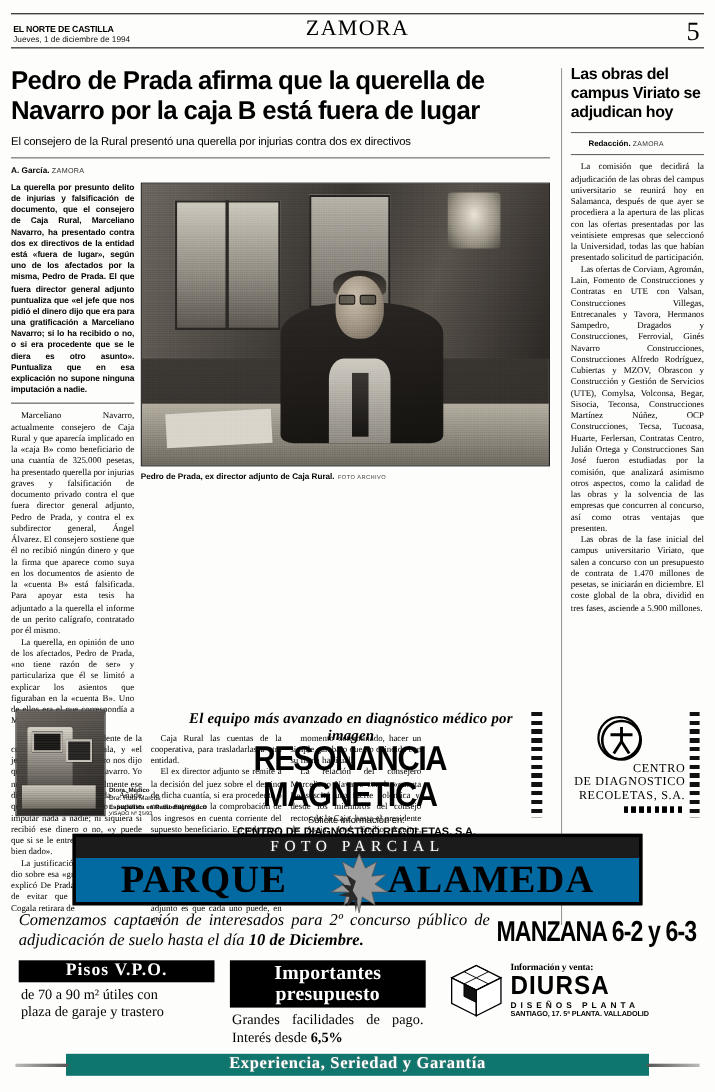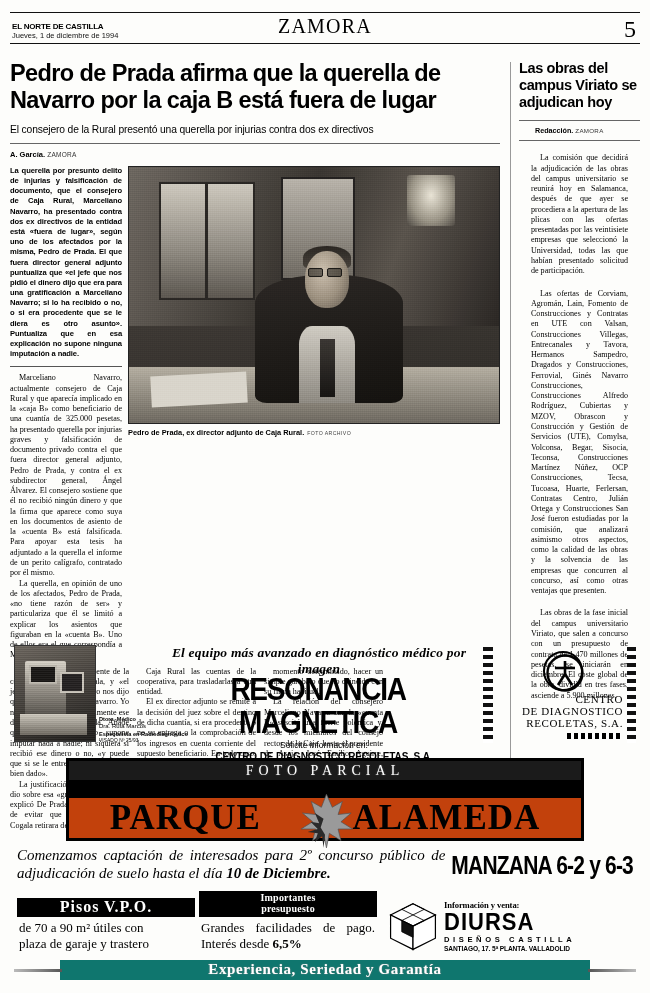--- a/index.html
+++ b/index.html
@@ -270,21 +270,21 @@
     border-top: 0.8px solid #666;
     margin: 5px 0 6px 0;
   }
   .side-text {
     font-family: "Liberation Serif", serif;
     font-size: 8.1px;
     line-height: 1.27;
     text-align: justify;
     hyphens: auto;
   }
-  .side-text p { text-indent: 9px; margin: 12px; }
+  .side-text p { text-indent: 9px; margin: 0; }
   .ad1 {
     position: absolute;
     left: 14px; top: 645px;
     width: 622px; height: 100px;
     display: flex;
     align-items: stretch;
   }
   .ad1-photo {
     width: 82px; height: 97px;
     background: linear-gradient(160deg,#6a645c 0%, #1d1b19 100%);
@@ -410,24 +410,23 @@
     background: #1b1b1b;
     color: #fff;
     font-family: "Liberation Serif", serif;
     font-size: 14px;
     letter-spacing: 5px;
     text-align: center;
     padding: 2px 0 1px 0;
     text-shadow: 0 0 2px #555;
   }
   .ad2-name-wrap {
-    background: #c2410c;
+    background: #0369a1;
     padding: 2px 0 3px 0;
     position: relative;
-    margin-top: 18px;
   }
   .ad2-name {
     font-family: "Liberation Serif", serif;
     font-weight: bold;
     font-size: 35px;
     letter-spacing: 1px;
     text-align: center;
     line-height: 1;
   }
   .ad2-leaf {
@@ -461,37 +460,36 @@
     letter-spacing: -0.8px;
     transform: scaleY(1.25);
     white-space: nowrap;
     padding-bottom: 4px;
   }
 
   .ad2-boxes {
     display: flex;
     margin-top: 9px;
     padding: 0 3px;
-    gap: 4px;
-    align-items: flex-end;
+    gap: 14px;
   }
   .ad2-box { width: 178px; }
   .ad2-box .hdr {
     background: #000;
     color: #fff;
     font-family: "Liberation Serif", serif;
     font-weight: bold;
     font-size: 16px;
     text-align: center;
     letter-spacing: 1px;
     padding: 1px 0 2px 0;
     line-height: 1.05;
   }
   .ad2-box .hdr.two {
-    font-size: 10px;
+    font-size: 18px;
     letter-spacing: 0.2px;
     padding: 2px 0 3px 0;
   }
   .ad2-box .txt {
     font-family: "Liberation Serif", serif;
     font-size: 13px;
     line-height: 1.2;
     text-align: justify;
     margin-top: 3px;
     padding: 0 2px;
@@ -752,21 +750,21 @@
           <polygon points="30,2 56,15 30,28 4,15" fill="#fff" stroke="#000" stroke-width="1.4"></polygon>
           <polygon points="4,15 30,28 30,55 4,42" fill="#fff" stroke="#000" stroke-width="1.4"></polygon>
           <polygon points="56,15 30,28 30,55 56,42" fill="#fff" stroke="#000" stroke-width="1.4"></polygon>
           <polygon points="30,2 43,8.5 30,15 17,8.5" fill="none" stroke="#000" stroke-width="1"></polygon>
           <polygon points="17,21.5 30,28 30,41 17,34.5" fill="#111" stroke="#000" stroke-width="1"></polygon>
           <polygon points="30,15 43,21.5 30,28 17,21.5" fill="none" stroke="#000" stroke-width="1"></polygon>
         </svg>
         <div class="diursa-right">
           <div class="diursa-info">Información y venta:</div>
           <div class="diursa-logo">DIURSA</div>
-          <div class="diursa-sub">DISEÑOS CASTILLA</div>
+          <div class="diursa-sub">DISEÑOS PLANTA</div>
           <div class="diursa-addr">SANTIAGO, 17. 5ª PLANTA. VALLADOLID</div>
         </div>
       </div>
     </div>
 
     <div class="ad2-footer">
       <div class="wing l"></div>
       <div class="wing r"></div>
       <div class="bar">Experiencia, Seriedad y Garantía</div>
     </div>

